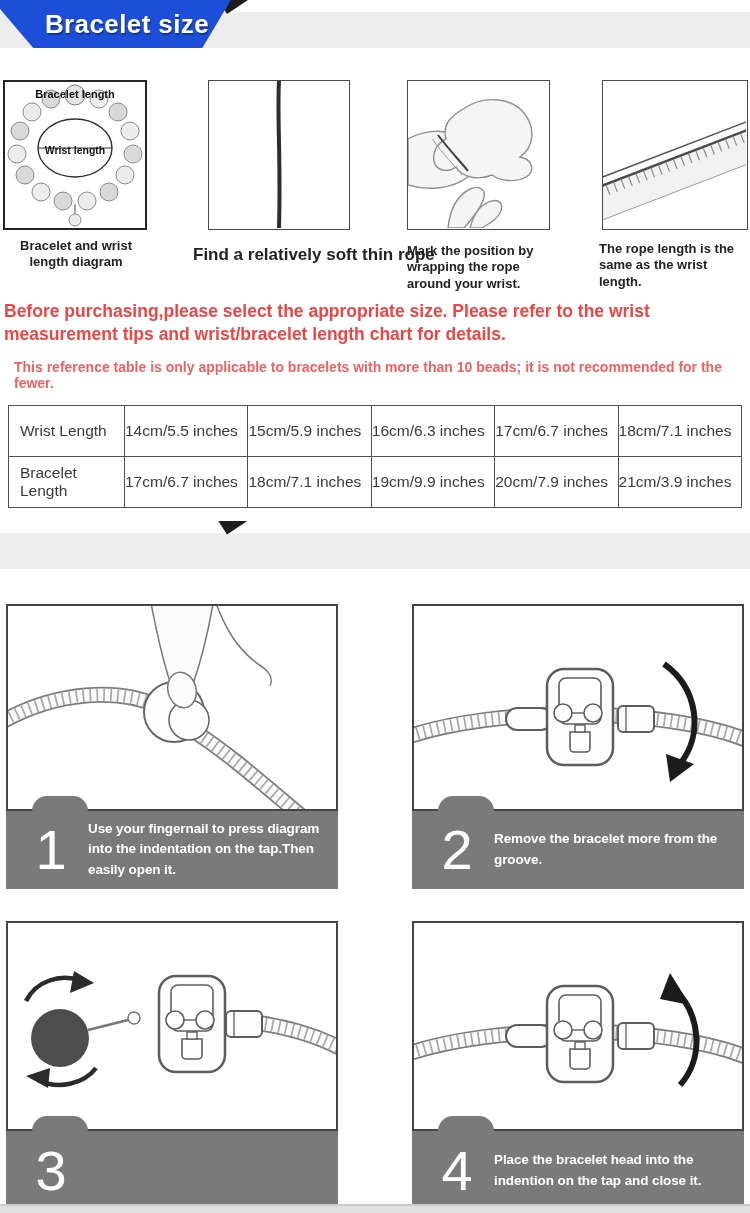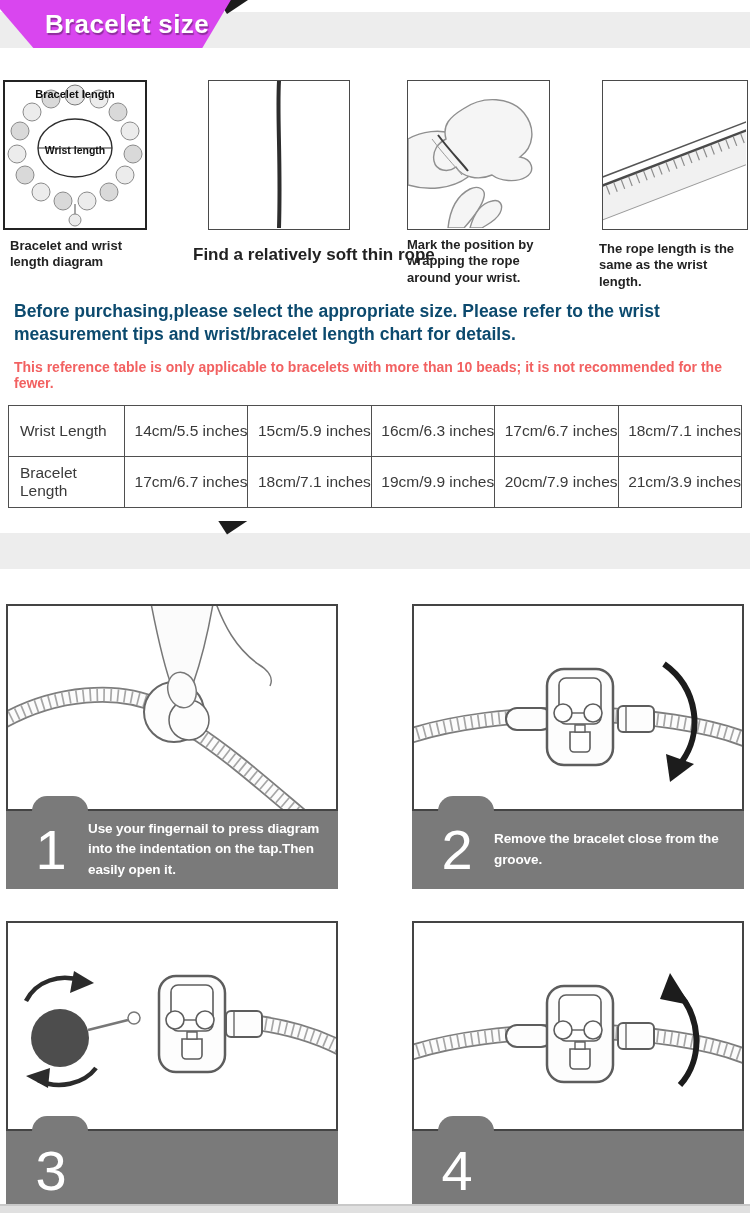--- a/index.html
+++ b/index.html
@@ -4,51 +4,51 @@
 <style>
   * { margin:0; padding:0; box-sizing:border-box; }
   html,body { width:750px; background:#ffffff; font-family:"Liberation Sans", sans-serif; }
   body { height:1213px; overflow:hidden; position:relative; }
 
   
   .banner { position:relative; height:50px; width:100%; }
   .banner-strip { position:absolute; top:12px; left:0; right:0; height:36px; background:#ededed; }
   .banner-fold { position:absolute; top:0; left:218px; width:30px; height:14px; background:#1d1d1d;
                  clip-path:polygon(0 0,100% 0,30% 100%); z-index:0; }
-  .banner-shape { position:absolute; top:0; left:0; width:238px; height:48px; background:#d946ef;
+  .banner-shape { position:absolute; top:0; left:0; width:238px; height:48px; background:#1d4ed8;
                   clip-path:polygon(0 0,97% 0,85% 100%,14% 100%,0 19%);
                   display:flex; align-items:center; justify-content:center; z-index:1; }
   .banner-title { color:#fff; font-size:26px; font-weight:700; letter-spacing:.4px; padding-left:16px;
                   text-shadow:1px 2px 1px rgba(0,0,0,.35); }
 
   
   .figures { position:relative; height:212px; margin-top:28px; }
   .figbox { position:absolute; background:#fff; }
   .figbox.b1 { left:3px;  top:2px; width:144px; height:150px; border:2px solid #232323; }
   .figbox.b2 { left:208px; top:2px; width:142px; height:150px; border:1.5px solid #4a4a4a; }
   .figbox.b3 { left:407px; top:2px; width:143px; height:150px; border:1.5px solid #4a4a4a; }
   .figbox.b4 { left:602px; top:2px; width:146px; height:150px; border:1.5px solid #4a4a4a; }
   .figcap { position:absolute; font-weight:700; color:#222; font-size:13px; line-height:1.25; }
-  .figcap.c1 { left:10px;  top:160px; width:132px; text-align:left; }
+  .figcap.c1 { left:10px;  top:160px; width:132px; text-align:center; }
   .figcap.c2 { left:193px; top:166px; width:180px; font-size:17px; white-space:nowrap; }
-  .figcap.c3 { left:407px; top:159px; width:160px; }
+  .figcap.c3 { left:407px; top:165px; width:160px; }
   .figcap.c4 { left:599px; top:163px; width:152px; }
   .fig-label-top { position:absolute; top:6px; left:0; right:0; text-align:center;
                    font-size:11px; font-weight:700; color:#111; }
   .fig-label-center { position:absolute; top:62px; left:0; right:0; text-align:center;
                       font-size:10.5px; font-weight:700; color:#111; }
 
   
-  .intro { margin:10px 14px 0 14px; font-size:17.5px; font-weight:700; color:#0c4a6e; line-height:1.33; }
+  .intro { margin:10px 14px 0 4px; font-size:17.5px; font-weight:700; color:#ef4444; line-height:1.33; }
   .note  { margin:12px 14px 0 14px; font-size:14px; font-weight:700; color:#f26161; }
 
   
   table.size { border-collapse:collapse; margin:14px 8px 0 8px; width:734px; table-layout:fixed; }
   table.size td { border:1px solid #4f4f4f; height:51px; font-size:15.5px; color:#3a3a3a;
-                  text-align:right; vertical-align:middle; font-weight:400; }
+                  text-align:left; vertical-align:middle; font-weight:400; }
   table.size td.rowhead { text-align:left; padding-left:11px; width:116px; }
 
   
   .panels { display:flex; flex-wrap:wrap; justify-content:space-between; padding:0 6px; margin-top:33px; }
   .panel  { width:332px; margin-bottom:32px; }
   .panel-art { height:207px; border:2px solid #444; background:#fff; overflow:hidden; }
   .panel.row2 .panel-art { height:210px; }
   .panel-caption { position:relative; background:#7a7a7a; height:78px; display:flex;
                    align-items:center; padding:0 10px 0 22px; }
   .panel.row2 .panel-caption { height:80px; }
@@ -226,21 +226,21 @@
         <rect x="92" y="102" width="46" height="22" rx="11" fill="#fdfdfd" stroke="#5d5d5d" stroke-width="2"></rect>
         <use href="#clasp" transform="translate(132,62)"></use>
         <use href="#cyl" transform="translate(204,100)"></use>
         <path class="arrow" d="M250,58 C284,82 290,128 266,158"></path>
         <polygon points="252,148 280,158 256,176" fill="#1c1c1c"></polygon>
       </svg>
     </div>
     <div class="panel-caption">
       <div class="bump"></div>
       <div class="step-num">2</div>
-      <div class="step-text">Remove the bracelet close from the groove.</div>
+      <div class="step-text">Remove the bracelet more from the groove.</div>
     </div>
   </div>
 
   <div class="panel row2">
     <div class="panel-art">
       <svg width="328" height="206" viewBox="0 0 328 206">
         <path class="chain-o" d="M250,100 C292,106 322,118 345,132"></path>
         <path class="chain-i" d="M250,100 C292,106 322,118 345,132"></path>
         <path class="chain-r" d="M250,100 C292,106 322,118 345,132"></path>
         <circle cx="52" cy="115" r="29" fill="#4d4d4d"></circle>
@@ -269,18 +269,19 @@
         <rect x="92" y="102" width="46" height="22" rx="11" fill="#fdfdfd" stroke="#5d5d5d" stroke-width="2"></rect>
         <use href="#clasp" transform="translate(132,62)"></use>
         <use href="#cyl" transform="translate(204,100)"></use>
         <path class="arrow" d="M266,162 C290,136 288,90 258,64"></path>
         <polygon points="246,76 256,50 276,82" fill="#1c1c1c"></polygon>
       </svg>
     </div>
     <div class="panel-caption">
       <div class="bump"></div>
       <div class="step-num">4</div>
+      <div class="step-text">Place the bracelet head into the indention on the tap and close it.</div>
     </div>
   </div>
 
 </div>
 
 <div class="bottom-strip"></div>
 
 </body></html>

